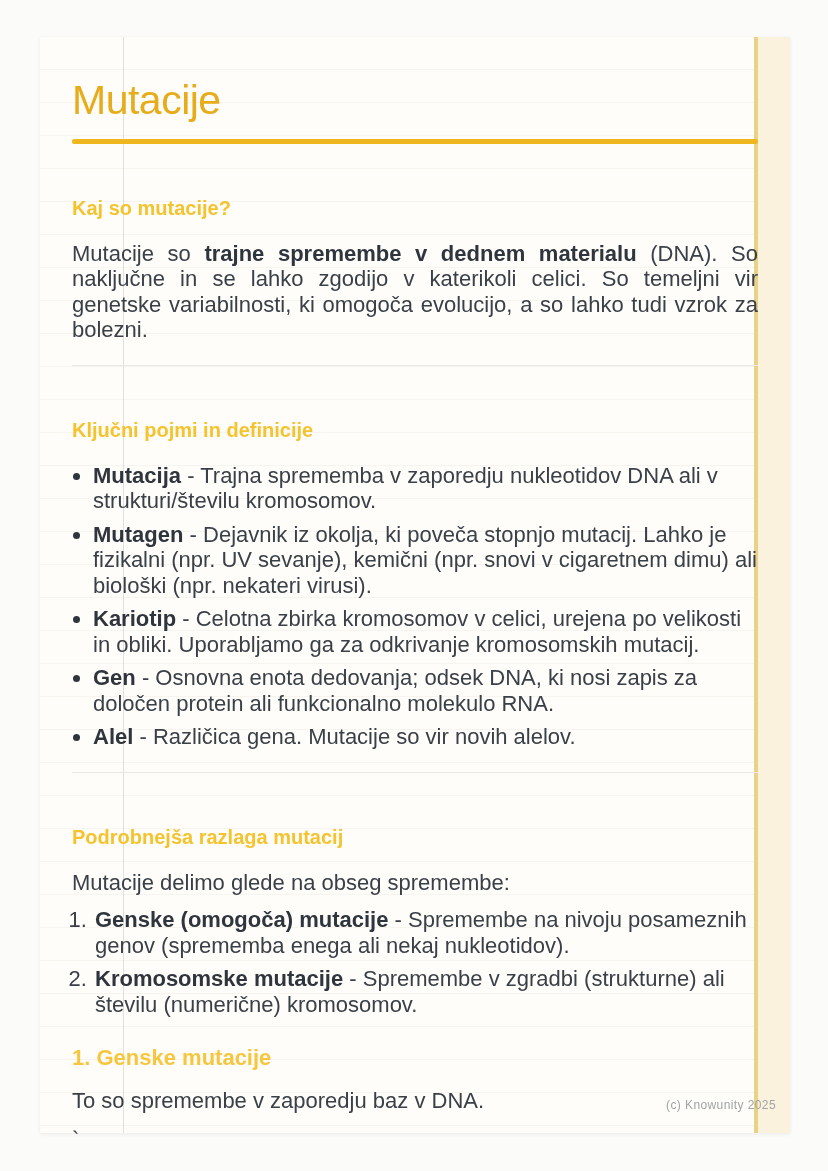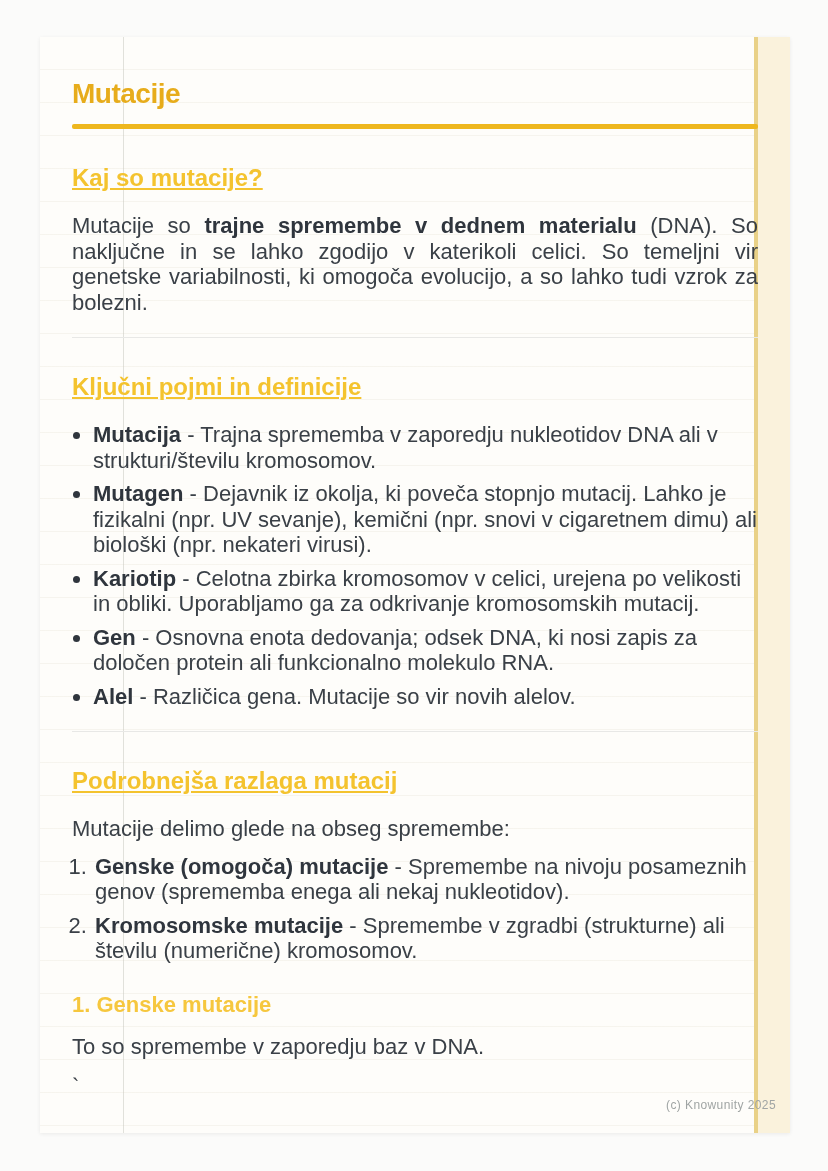--- a/index.html
+++ b/index.html
@@ -42,40 +42,39 @@
     right: 0;
     top: 0;
     bottom: 0;
     width: 36px;
     background: #faf2dc;
     border-left: 4px solid #e9d187;
     z-index: 1;
   }
   .content { position: relative; z-index: 2; }
   h1.doc-title {
-    font-size: 28px;
+    font-size: 41px;
     line-height: 1.12;
-    font-weight: bold;
+    font-weight: normal;
     letter-spacing: -0.5px;
     color: #e7ac1b;
   }
   .title-rule {
     height: 5px;
     background: #eeb71e;
     border-radius: 2px;
     margin-top: 15px;
   }
   h2.section-heading {
-    font-size: 24px;
+    font-size: 20px;
     line-height: 1.25;
     font-weight: bold;
     color: #f4c32e;
-    margin-top: 34px;
+    margin-top: 52px;
     margin-bottom: 20px;
-    text-decoration: underline;
   }
   h3.sub-heading {
     font-size: 22px;
     line-height: 1.2;
     font-weight: bold;
     color: #f6c73e;
     margin-top: 28px;
     margin-bottom: 16px;
   }
   p, li {

